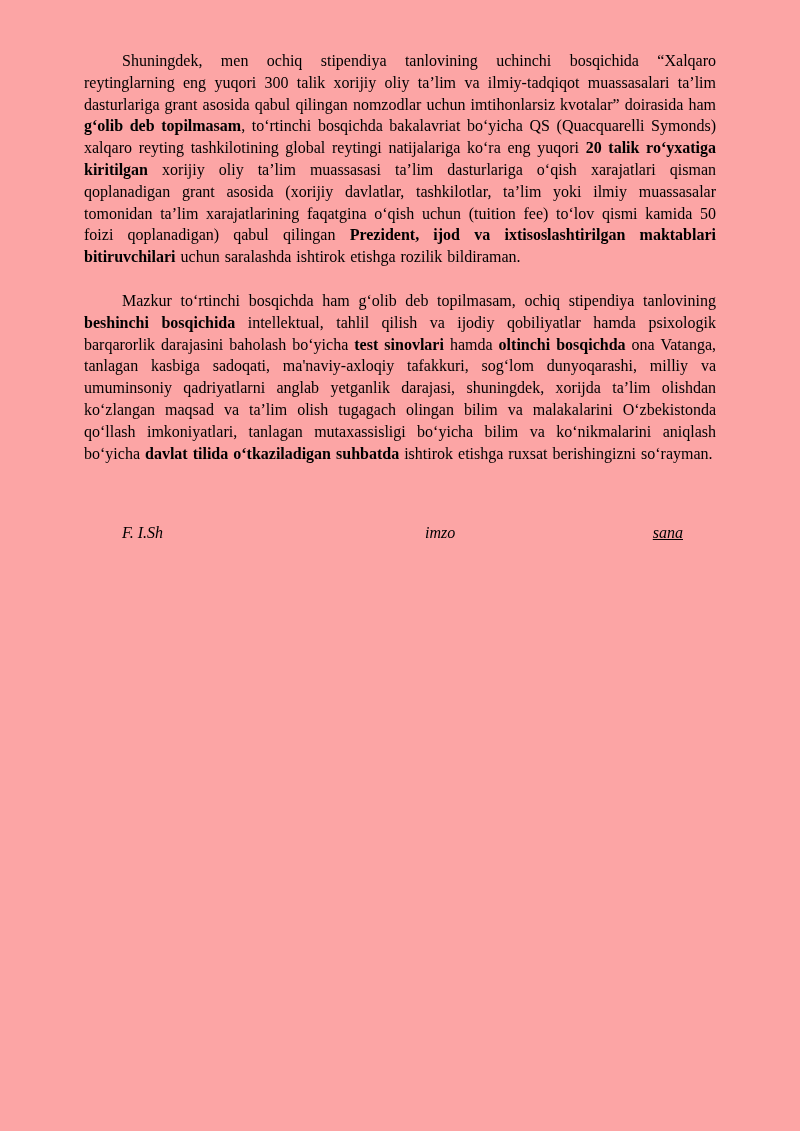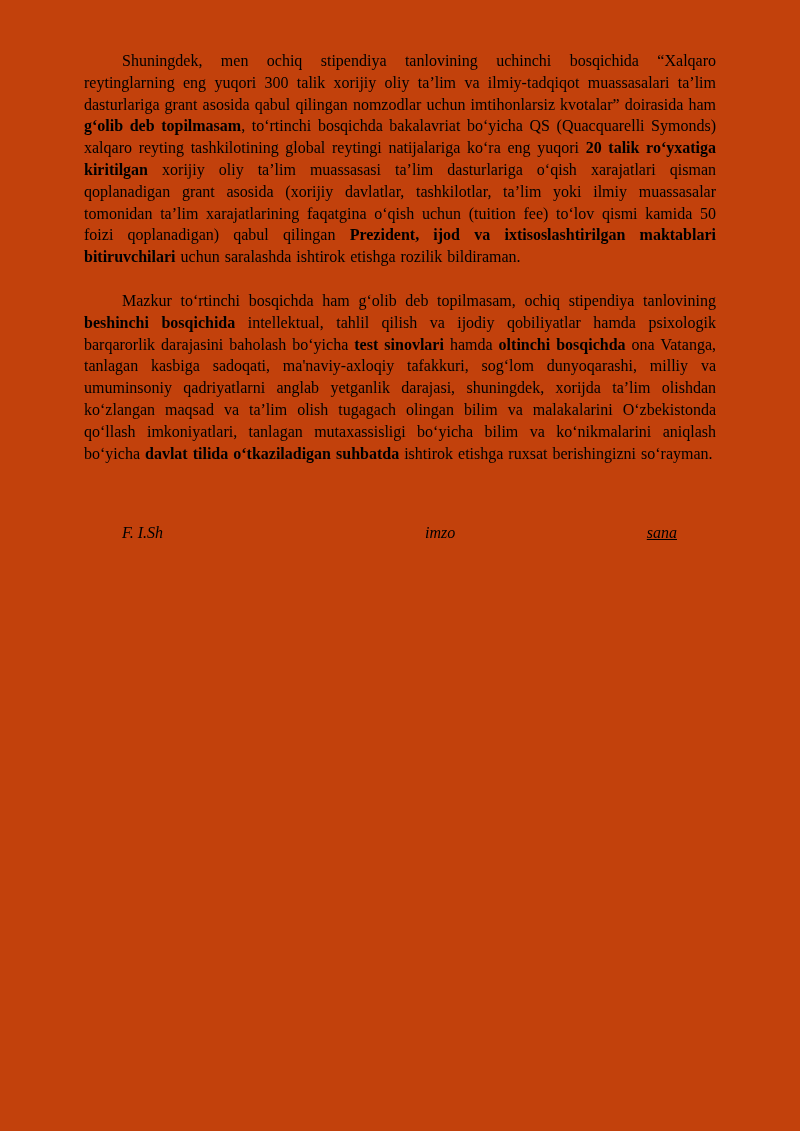--- a/index.html
+++ b/index.html
@@ -13,21 +13,21 @@
     font-family: "Liberation Serif", "DejaVu Serif", serif;
     color: #000000;
     position: relative;
     overflow: hidden;
   }
   .page {
     box-sizing: border-box;
     width: 800px;
     height: 1131px;
     padding: 50px 84px 0 84px;
-    background: #c2410c;
+    background: #fca5a5;
   }
   .doc p {
     margin: 0 0 22px 0;
     font-size: 16px;
     line-height: 21.8px;
     text-align: justify;
     text-indent: 38px;
     word-spacing: 1px;
   }
   .doc p b {
@@ -36,21 +36,21 @@
   .signature-row {
     position: relative;
     height: 22px;
     margin-top: 58px;
     font-size: 16px;
     font-style: italic;
     line-height: 22px;
   }
   .sig-name  { position: absolute; left: 38px;  top: 0; }
   .sig-imzo  { position: absolute; left: 341px; top: 0; }
-  .sig-sana  { position: absolute; right: 39px; top: 0; text-decoration: underline; }
+  .sig-sana  { position: absolute; right: 33px; top: 0; text-decoration: underline; }
 </style>
 </head>
 <body>
 
 <div class="page">
   <div class="doc" id="doc-body">
       <p><span>Shuningdek, men ochiq stipendiya tanlovining uchinchi bosqichida “Xalqaro reytinglarning eng yuqori 300 talik xorijiy oliy ta’lim va ilmiy-tadqiqot muassasalari ta’lim dasturlariga grant asosida qabul qilingan nomzodlar uchun imtihonlarsiz kvotalar” doirasida ham </span><b>gʻolib deb topilmasam</b><span>, toʻrtinchi bosqichda bakalavriat boʻyicha QS (Quacquarelli Symonds) xalqaro reyting tashkilotining global reytingi natijalariga koʻra eng yuqori </span><b>20 talik roʻyxatiga kiritilgan</b><span> xorijiy oliy ta’lim muassasasi ta’lim dasturlariga oʻqish xarajatlari qisman qoplanadigan grant asosida (xorijiy davlatlar, tashkilotlar, ta’lim yoki ilmiy muassasalar tomonidan ta’lim xarajatlarining faqatgina oʻqish uchun (tuition fee) toʻlov qismi kamida 50 foizi qoplanadigan) qabul qilingan </span><b>Prezident, ijod va ixtisoslashtirilgan maktablari bitiruvchilari</b><span> uchun saralashda ishtirok etishga rozilik bildiraman.</span></p>
       <p><span>Mazkur toʻrtinchi bosqichda ham gʻolib deb topilmasam, ochiq stipendiya tanlovining </span><b>beshinchi bosqichida</b><span> intellektual, tahlil qilish va ijodiy qobiliyatlar hamda psixologik barqarorlik darajasini baholash boʻyicha </span><b>test sinovlari</b><span> hamda </span><b>oltinchi bosqichda</b><span> ona Vatanga, tanlagan kasbiga sadoqati, ma'naviy-axloqiy tafakkuri, sogʻlom dunyoqarashi, milliy va umuminsoniy qadriyatlarni anglab yetganlik darajasi, shuningdek, xorijda ta’lim olishdan koʻzlangan maqsad va ta’lim olish tugagach olingan bilim va malakalarini Oʻzbekistonda qoʻllash imkoniyatlari, tanlagan mutaxassisligi boʻyicha bilim va koʻnikmalarini aniqlash boʻyicha </span><b>davlat tilida oʻtkaziladigan suhbatda</b><span> ishtirok etishga ruxsat berishingizni soʻrayman.</span></p>
     </div>
 

